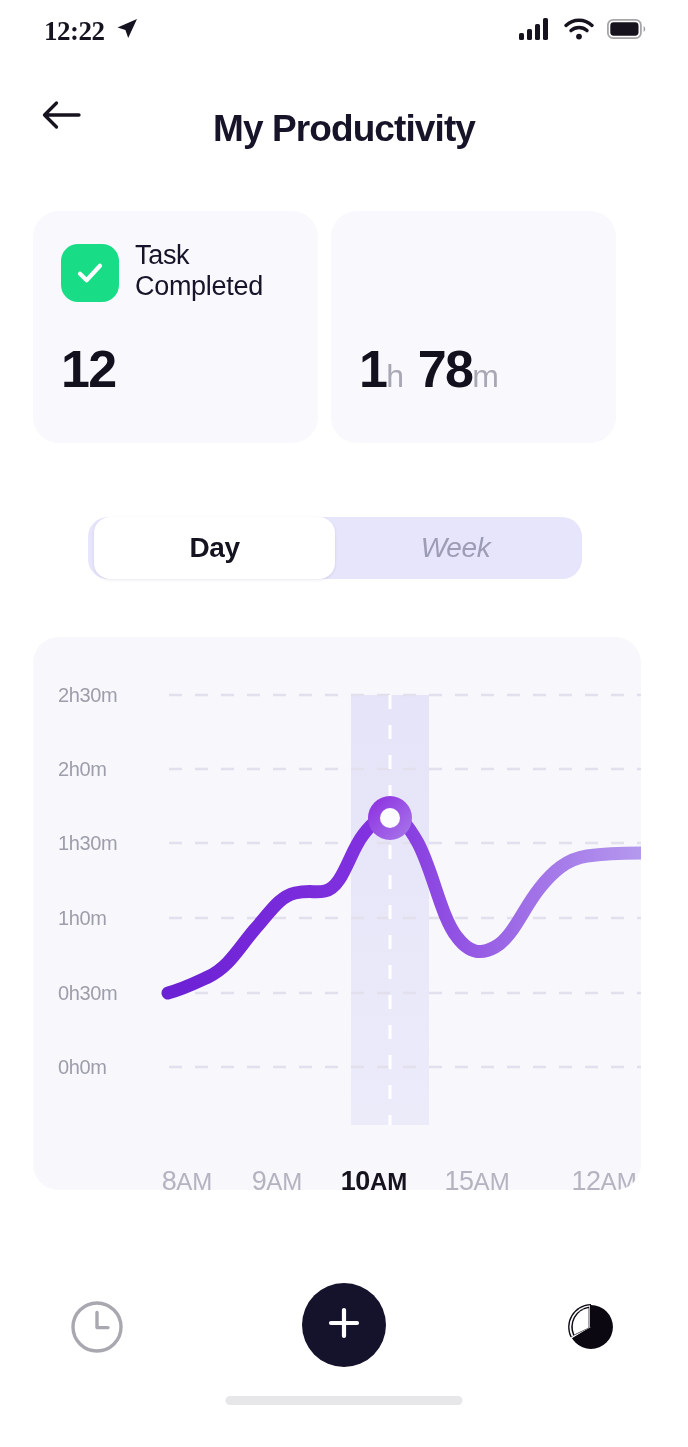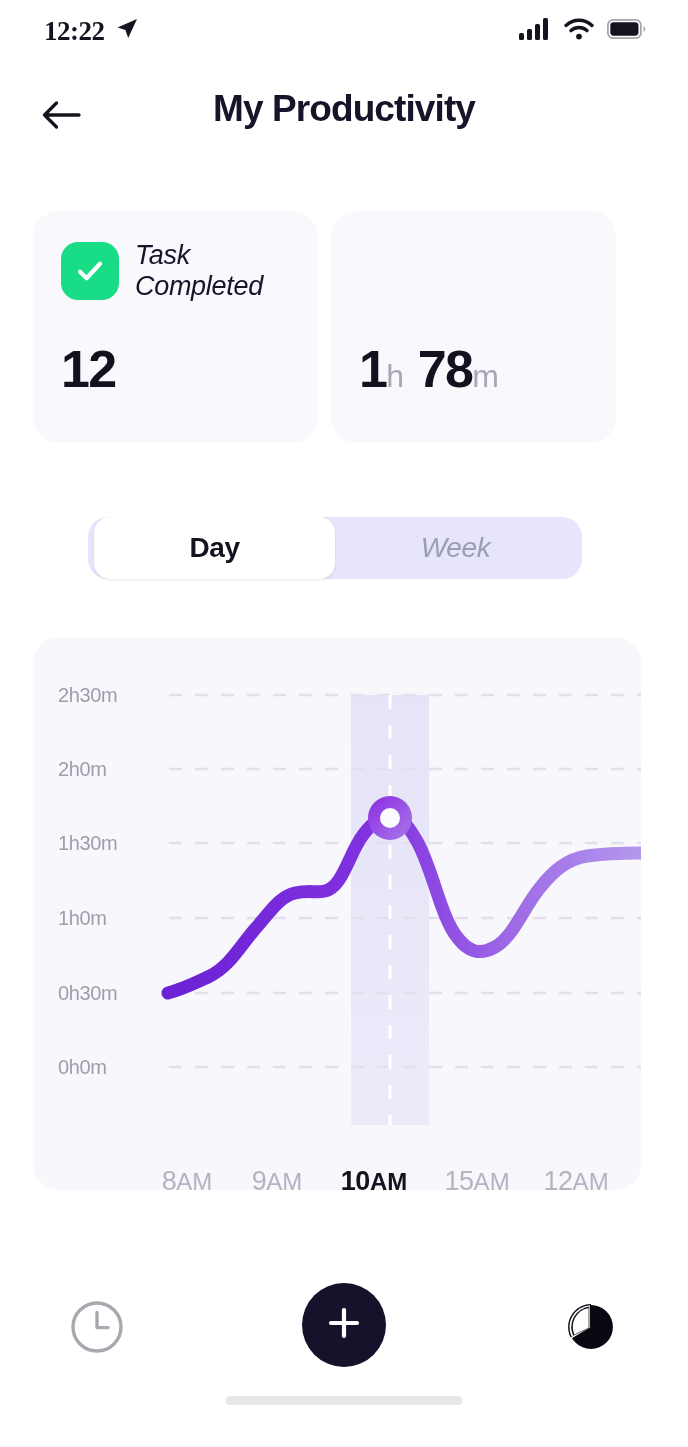--- a/index.html
+++ b/index.html
@@ -18,21 +18,21 @@
     display:flex; align-items:center; justify-content:space-between;
     padding:0 42px 0 44px;
   }
   .status-left{ display:flex; align-items:center; gap:10px; }
   .status-time{ font-size:27px; font-weight:700; letter-spacing:-0.5px; color:#15131f;font-family:Liberation Serif, serif; }
   .status-right{ display:flex; align-items:center; gap:13px; }
 
   
   .header{
     position:absolute; top:88px; left:0; width:688px; height:62px;
-    display:flex; align-items:flex-start;
+    display:flex; align-items:flex-end;
   }
   .back-btn{
     position:absolute; left:30px; top:-2px;
     width:62px; height:62px; display:flex; align-items:center; justify-content:center;
     cursor:pointer;
   }
   .page-title{
     width:688px; text-align:center;
     font-size:37px; font-weight:700; letter-spacing:-0.9px; color:#17142a;
   }
@@ -40,21 +40,21 @@
   
   .stats-row{
     position:absolute; top:211px; left:33px;
     width:622px; display:flex; gap:13px;
   }
   .stat-card{
     width:285px; height:232px;
     background:#f8f8fd; border-radius:26px;
     padding:28px 0 0 28px; position:relative;
   }
-  .stat-head{ display:flex; align-items:center; gap:16px;font-style:italic; }
+  .stat-head{ display:flex; align-items:flex-end; gap:16px; }
   .stat-icon{
     width:58px; height:58px; border-radius:17px;
     display:flex; align-items:center; justify-content:center; flex:0 0 auto;
   }
   .stat-icon.green{ background:#18dd86; }
   .stat-icon.indigo{ background:#3e3fc6; }
   .stat-label{
     font-size:27px; line-height:31px; font-weight:500;
     letter-spacing:-0.3px; color:#17142a; padding-top:1px;
   }
@@ -271,21 +271,21 @@
     <div class="y-label" style="top:281px">1h0m</div>
     <div class="y-label" style="top:356px">0h30m</div>
     <div class="y-label" style="top:430px">0h0m</div>
   </div>
 
   <div class="x-labels">
     <div class="x-label" style="left:154px"><span>8</span><span class="suffix">AM</span></div>
     <div class="x-label" style="left:244px"><span>9</span><span class="suffix">AM</span></div>
     <div class="x-label active" style="left:341px"><span>10</span><span class="suffix">AM</span></div>
     <div class="x-label" style="left:444px"><span>15</span><span class="suffix">AM</span></div>
-    <div class="x-label" style="left:543px"><span>12</span><span class="suffix">AM</span></div>
+    <div class="x-label" style="left:571px"><span>12</span><span class="suffix">AM</span></div>
   </div>
 
 </div>
 
 <div class="bottom-nav">
 
   <div class="nav-left">
     <span>
       <svg width="56" height="56" viewBox="0 0 56 56">
         <circle cx="28" cy="28" r="24" fill="none" stroke="#a9a8b0" stroke-width="3.4"></circle>

